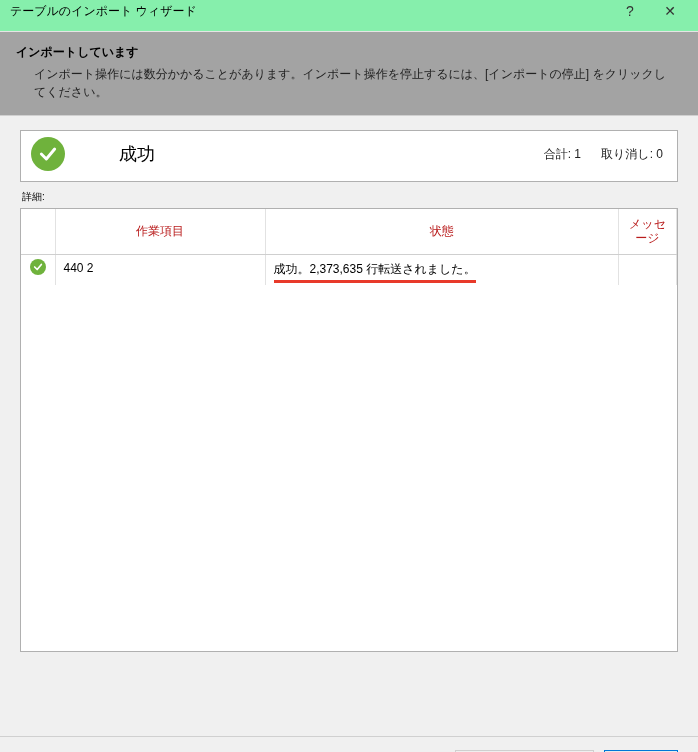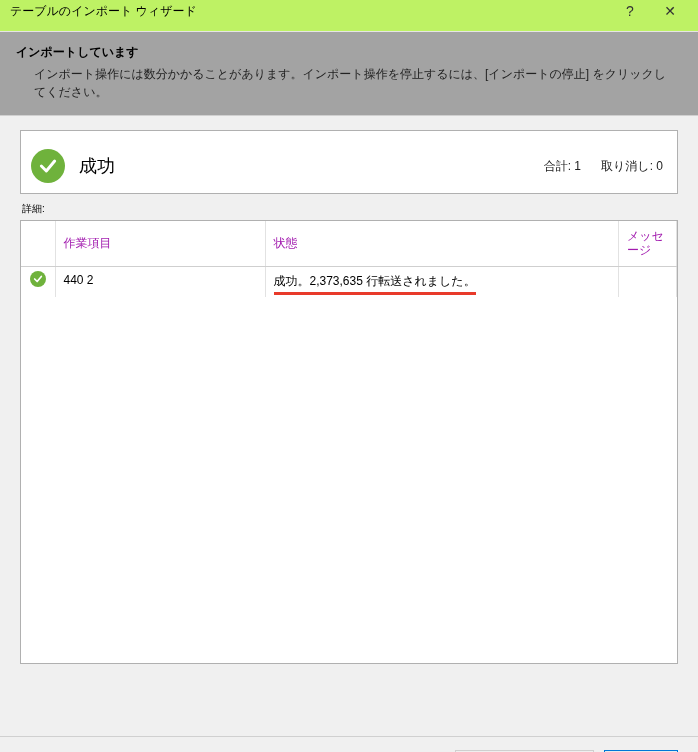--- a/index.html
+++ b/index.html
@@ -10,21 +10,21 @@
       width: 698px;
       height: 752px;
       overflow: hidden;
       color: #000;
     }
     .titlebar {
       height: 32px;
       display: flex;
       align-items: center;
       padding: 0 8px 9px 10px;
-      background: #bef264;
+      background: #86efac;
       border-bottom: 1px solid #e5e5e5;
     }
     .titlebar .title {
       flex: 1;
       font-size: 12px;
     }
     .titlebar .ctrl {
       width: 40px;
       text-align: center;
       font-size: 14px;
@@ -48,23 +48,24 @@
       line-height: 1.5;
     }
     .body-area {
       background: #f0f0f0;
       padding: 14px 20px 14px 20px;
       height: 620px;
     }
     .status-box {
       background: #fff;
       border: 1px solid #b0b0b0;
-      padding: 18px 14px 10px 10px;
-      display: flex;
-      align-items: center;
+      padding: 6px 14px 10px 10px;
+      display: flex;
+      align-items: center;
+      gap: 40px;
     }
     .check-lg {
       width: 34px;
       height: 34px;
       border-radius: 50%;
       background: #6fb23c;
       display: flex;
       align-items: center;
       justify-content: center;
       margin-right: 14px;
@@ -93,27 +94,27 @@
       border: 1px solid #b0b0b0;
       height: 444px;
       overflow: hidden;
     }
     .grid table {
       width: 100%;
       border-collapse: collapse;
       font-size: 12px;
     }
     .grid th {
-      text-align: left;
+      text-align: center;
       font-weight: normal;
       background: #fff;
       border-bottom: 1px solid #cfcfcf;
       border-right: 1px solid #e2e2e2;
       padding: 8px 8px;
-      color: #a21caf;
+      color: #b91c1c;
     }
     .grid th.icon-col { width: 34px; }
     .grid th.msg-col { width: 58px; line-height: 1.2; }
     .grid td {
       padding: 6px 8px 2px 8px;
       border-right: 1px solid #e2e2e2;
       vertical-align: top;
     }
     .grid td.icon-cell { text-align: center; padding-top: 4px; }
     .check-sm {

